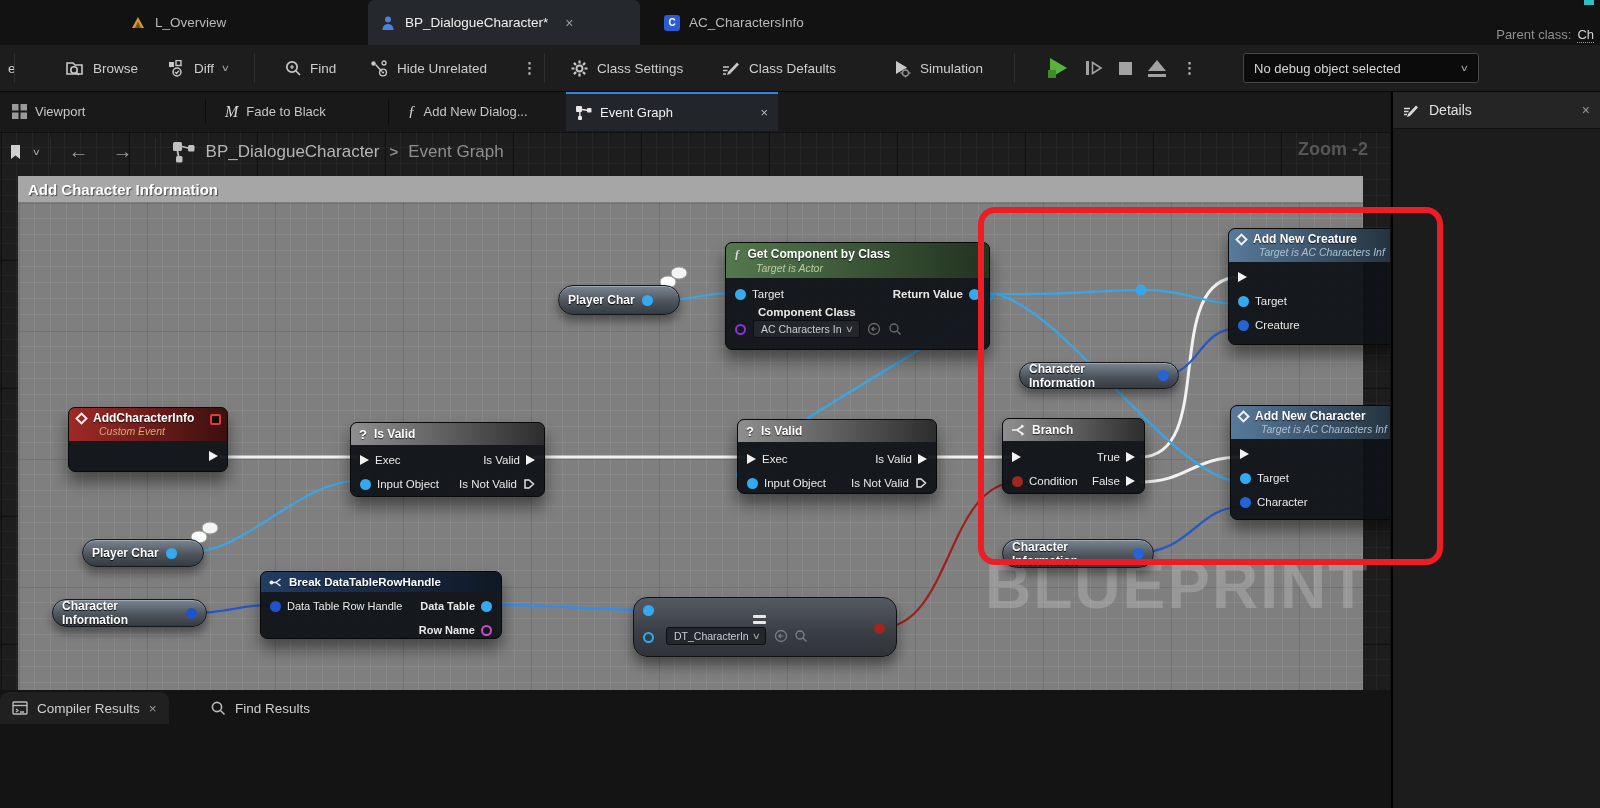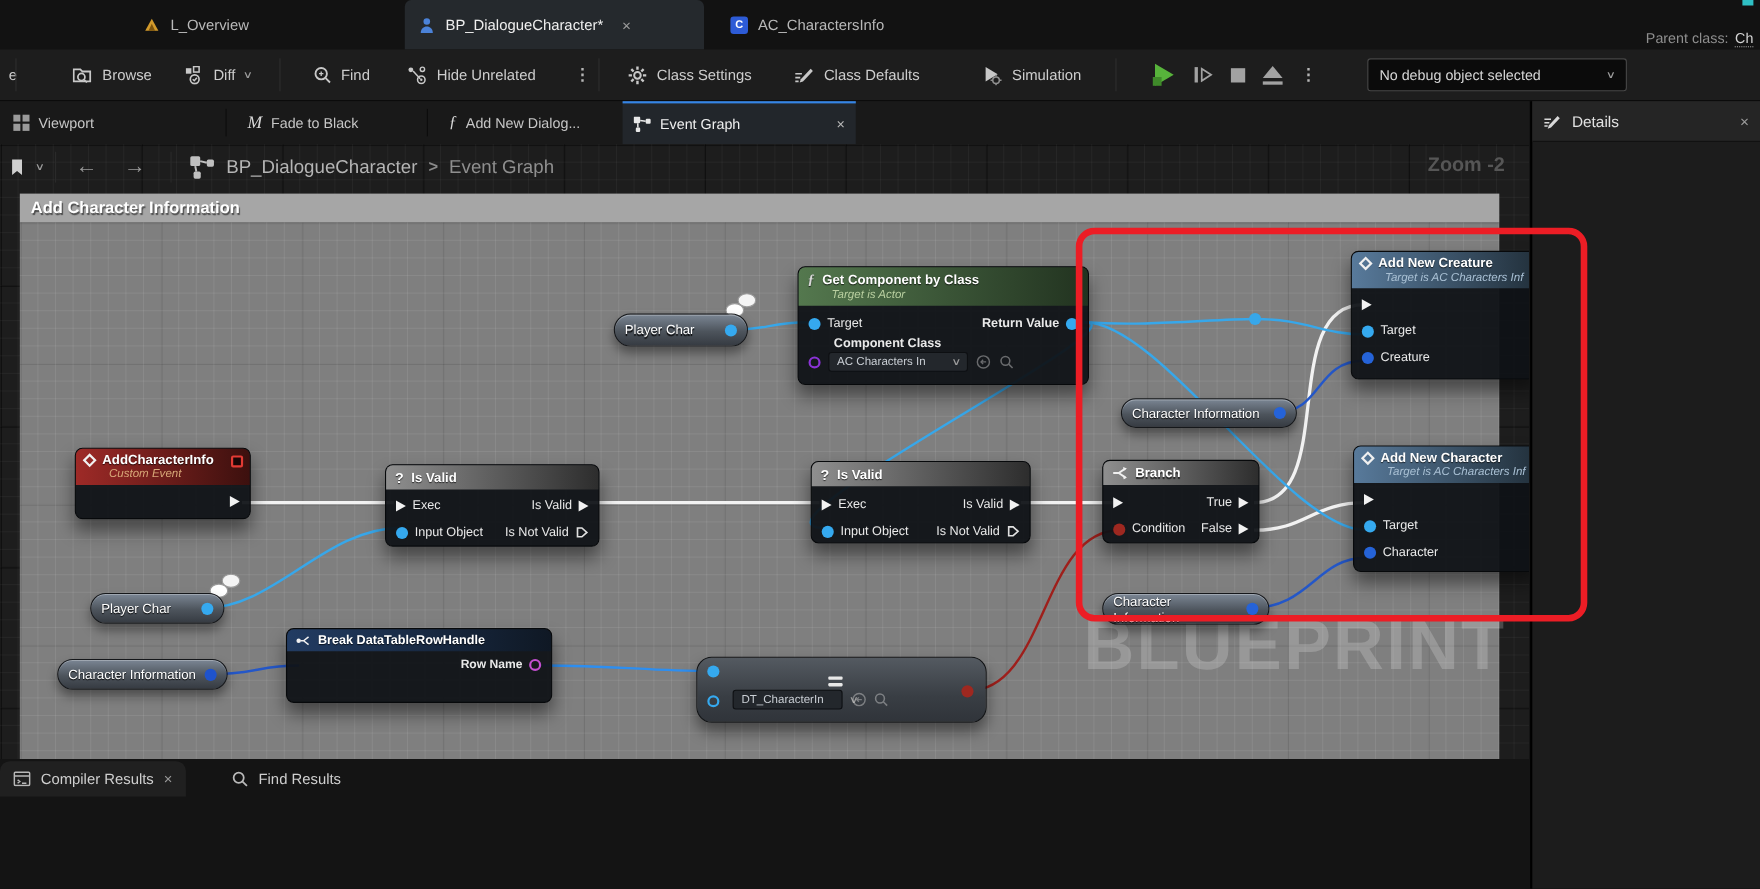--- a/index.html
+++ b/index.html
@@ -97,29 +97,29 @@
   .cyan { background:#35a9ef; } .blue { background:#2563d8; } .dblue { background:#1f53cc; }
   .redp { background:#9e2820; }
   .hollow-purple { border:2px solid #8b33d6; background:transparent; }
   .hollow-magenta { border:2px solid #c44fd0; background:transparent; }
   .hollow-cyan { border:2px solid #35a9ef; background:transparent; }
   .exec { width:0; height:0; border-top:5px solid transparent; border-bottom:5px solid transparent;
     border-left:9px solid #f2f2f2; flex:none; }
   .diamond { width:9px; height:9px; border:2px solid #f0f0f0; transform:rotate(45deg); flex:none; }
   .qmark { font-size:13px; font-weight:bold; color:#fff; }
   .ddbox { background:#23272c; border:1px solid #0d0f12; border-radius:3px; padding:2px 7px;
-    font-size:10.5px; color:#c9ced4; display:flex; align-items:center; gap:24px; white-space:nowrap; }
+    font-size:10.5px; color:#c9ced4; display:flex; align-items:center; gap:4px; white-space:nowrap; }
   .mini-ic { opacity:0.45; }
   .evbadge { position:absolute; right:6px; top:6px; width:11px; height:11px; border:2px solid #e23b34;
     border-radius:2px; background:#1a0606; }
   .pill { position:absolute; z-index:5; border-radius:15px; border:1px solid #15171a;
     background:linear-gradient(180deg,#7b8694,#4d545c 55%,#363b42);
     box-shadow:0 6px 10px rgba(0,0,0,0.4), inset 0 1px 0 rgba(255,255,255,0.28);
-    display:flex; align-items:center; justify-content:space-between; gap:7px;
-    font-size:12px; font-weight:normal; color:#fff; text-shadow:0 1px 1px #000; padding:0 9px; }
+    display:flex; align-items:center; justify-content:flex-start; gap:7px;
+    font-size:12px; font-weight:bold; color:#fff; text-shadow:0 1px 1px #000; padding:0 9px; }
   .eqnode { position:absolute; z-index:5; border-radius:14px; border:1px solid #101214;
     background:linear-gradient(180deg,#545a61,#393e44 60%,#30343a);
     box-shadow:0 8px 14px rgba(0,0,0,0.45); }
   .eqbars { position:absolute; width:13px; height:10px; }
   .eqbars div { height:3px; background:#e8e8e8; border-radius:1px; margin-bottom:3px; }
 
   
   #bottom { position:absolute; left:0; top:690px; width:1390px; height:118px; background:#141414; }
   .btab { position:absolute; top:2px; height:32px; display:flex; align-items:center; gap:9px;
     color:#cfcfcf; font-size:13.5px; padding:0 12px; }
@@ -590,20 +590,30 @@
     <div class="n" style="left:260px; top:440px; width:242px; height:68px">
       <div class="nh hd-navy one" style="height:20px">
         <div class="trow" style="font-size:11.5px">
             <svg width="13" height="11" viewBox="0 0 13 11">
               <circle cx="2.5" cy="5.5" r="2" fill="#f0f0f0"></circle>
               <path d="M4 5.5 h3 M7 5.5 L11.5 2 M7 5.5 L11.5 9" stroke="#f0f0f0" stroke-width="1.4" fill="none"></path>
             </svg>
             <span>Break DataTableRowHandle</span>
           </div>
       </div>
+      <div class="prow" style="margin-top:2px; font-size:11px">
+        <span class="pl">
+            <span class="pc dblue"></span>
+            <span>Data Table Row Handle</span>
+          </span>
+        <span class="pr">
+            <span style="font-weight:bold">Data Table</span>
+            <span class="pc cyan"></span>
+          </span>
+      </div>
       <div class="prow" style="font-size:11px">
         <span class="pl"></span>
         <span class="pr">
             <span style="font-weight:bold">Row Name</span>
             <span class="pc hollow-magenta"></span>
           </span>
       </div>
     </div>
 
     <div class="eqnode" style="left:633px; top:466px; width:264px; height:60px">

